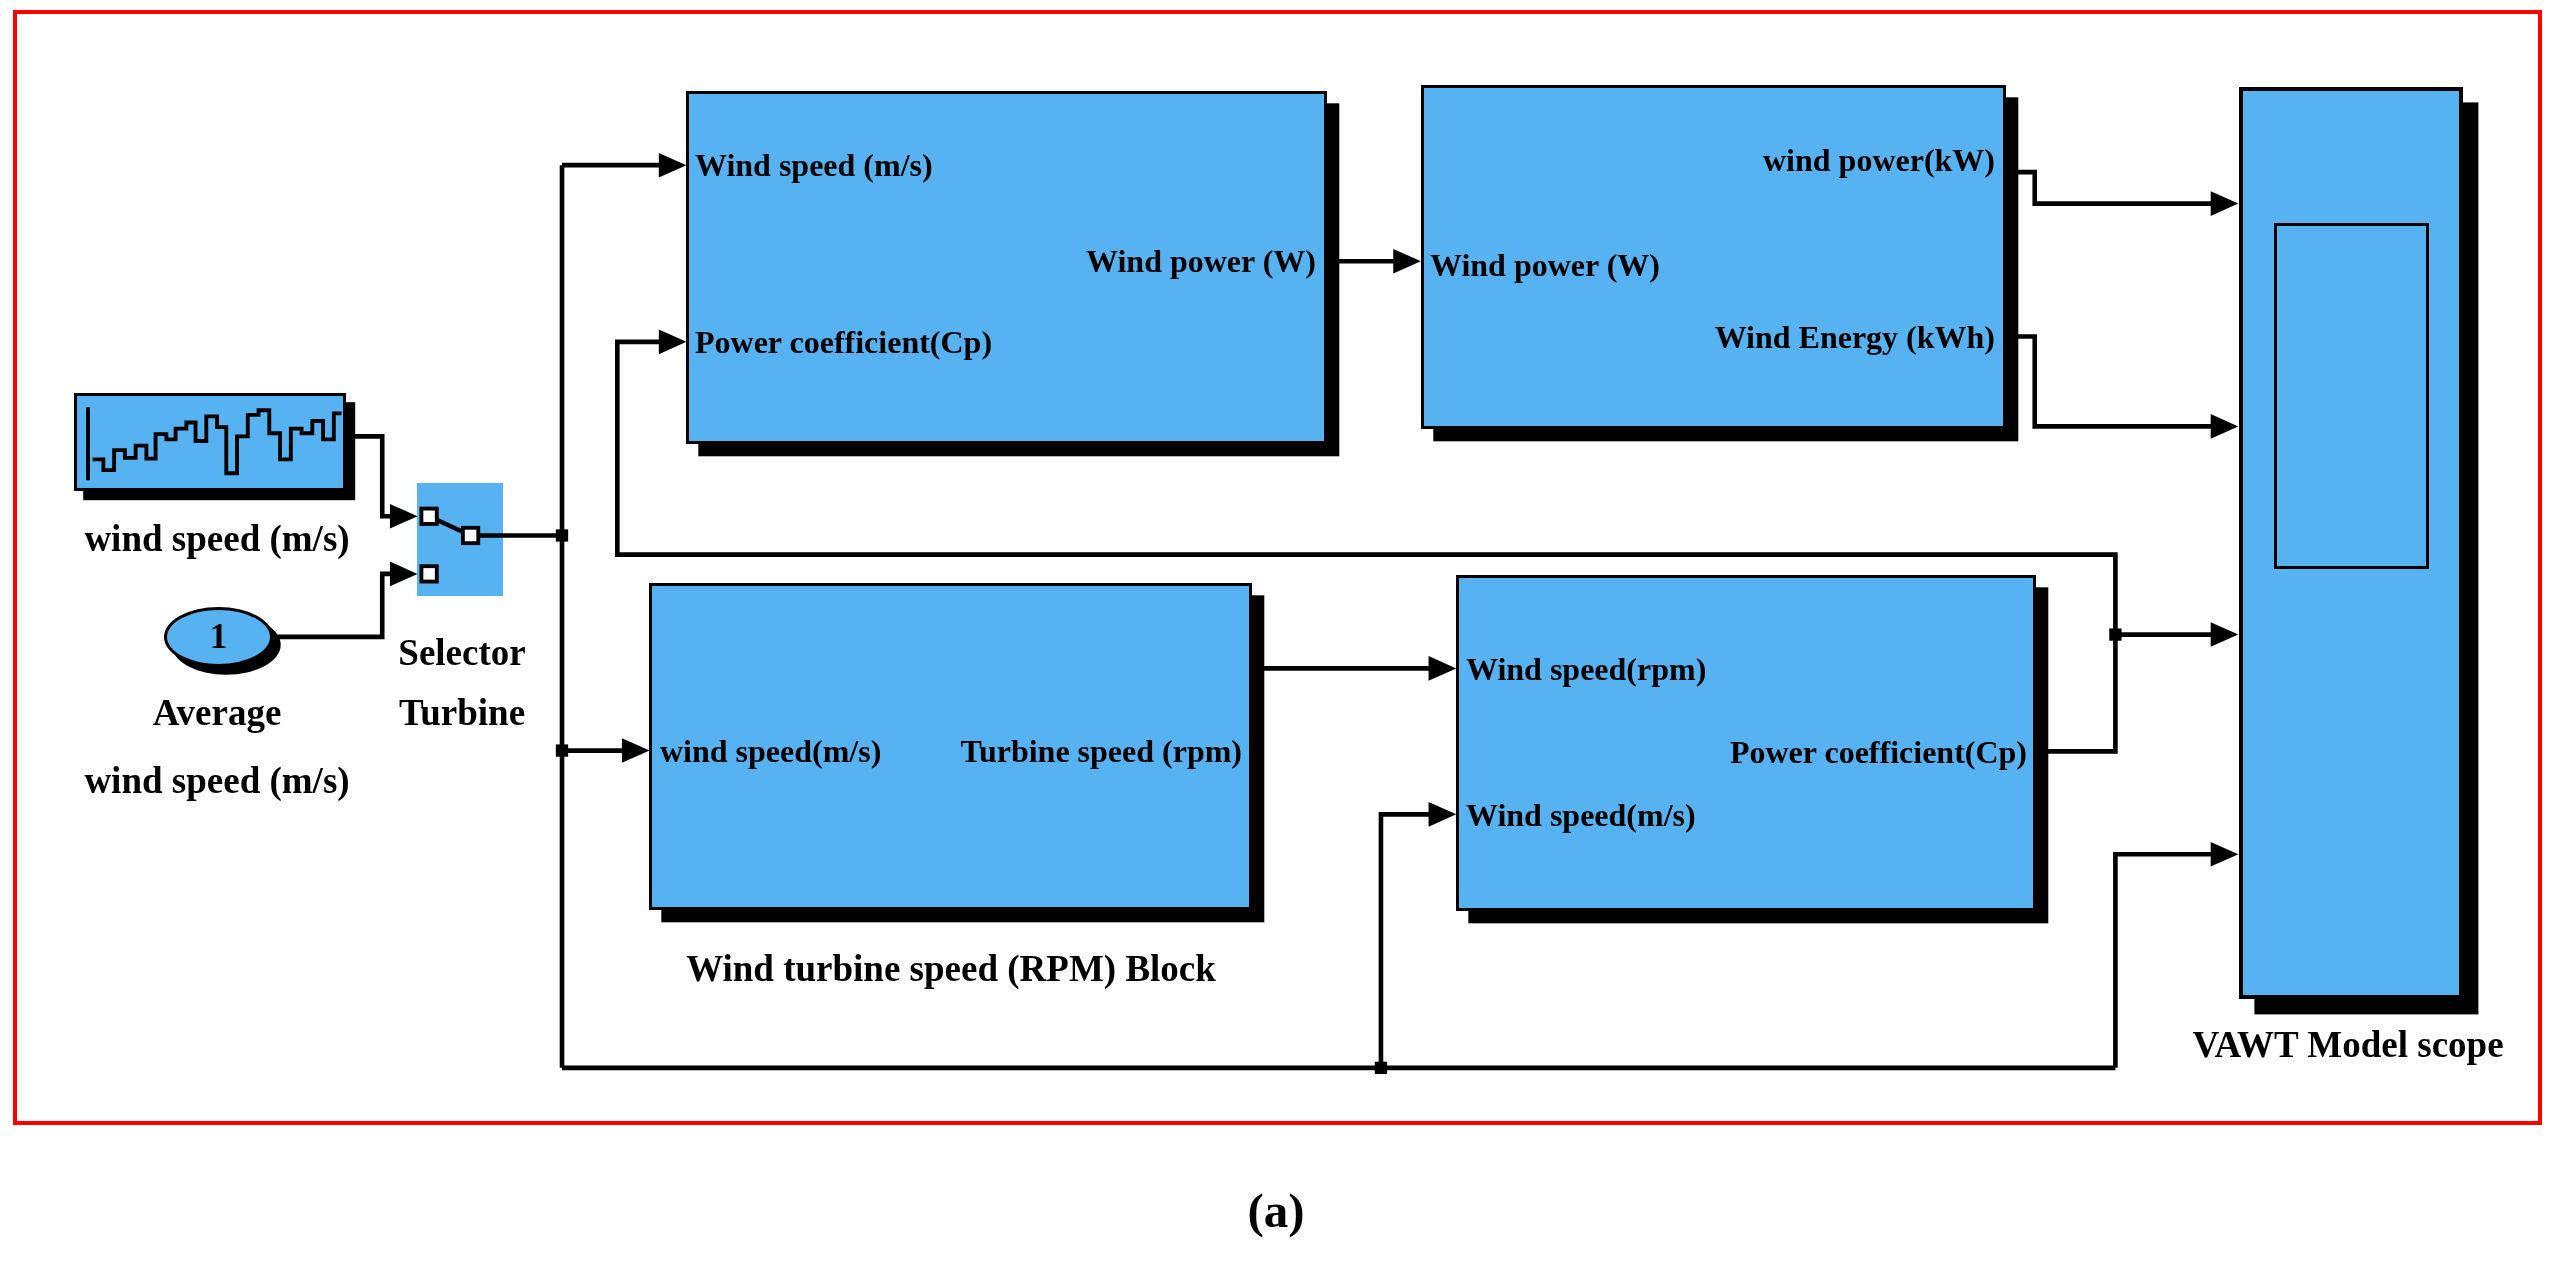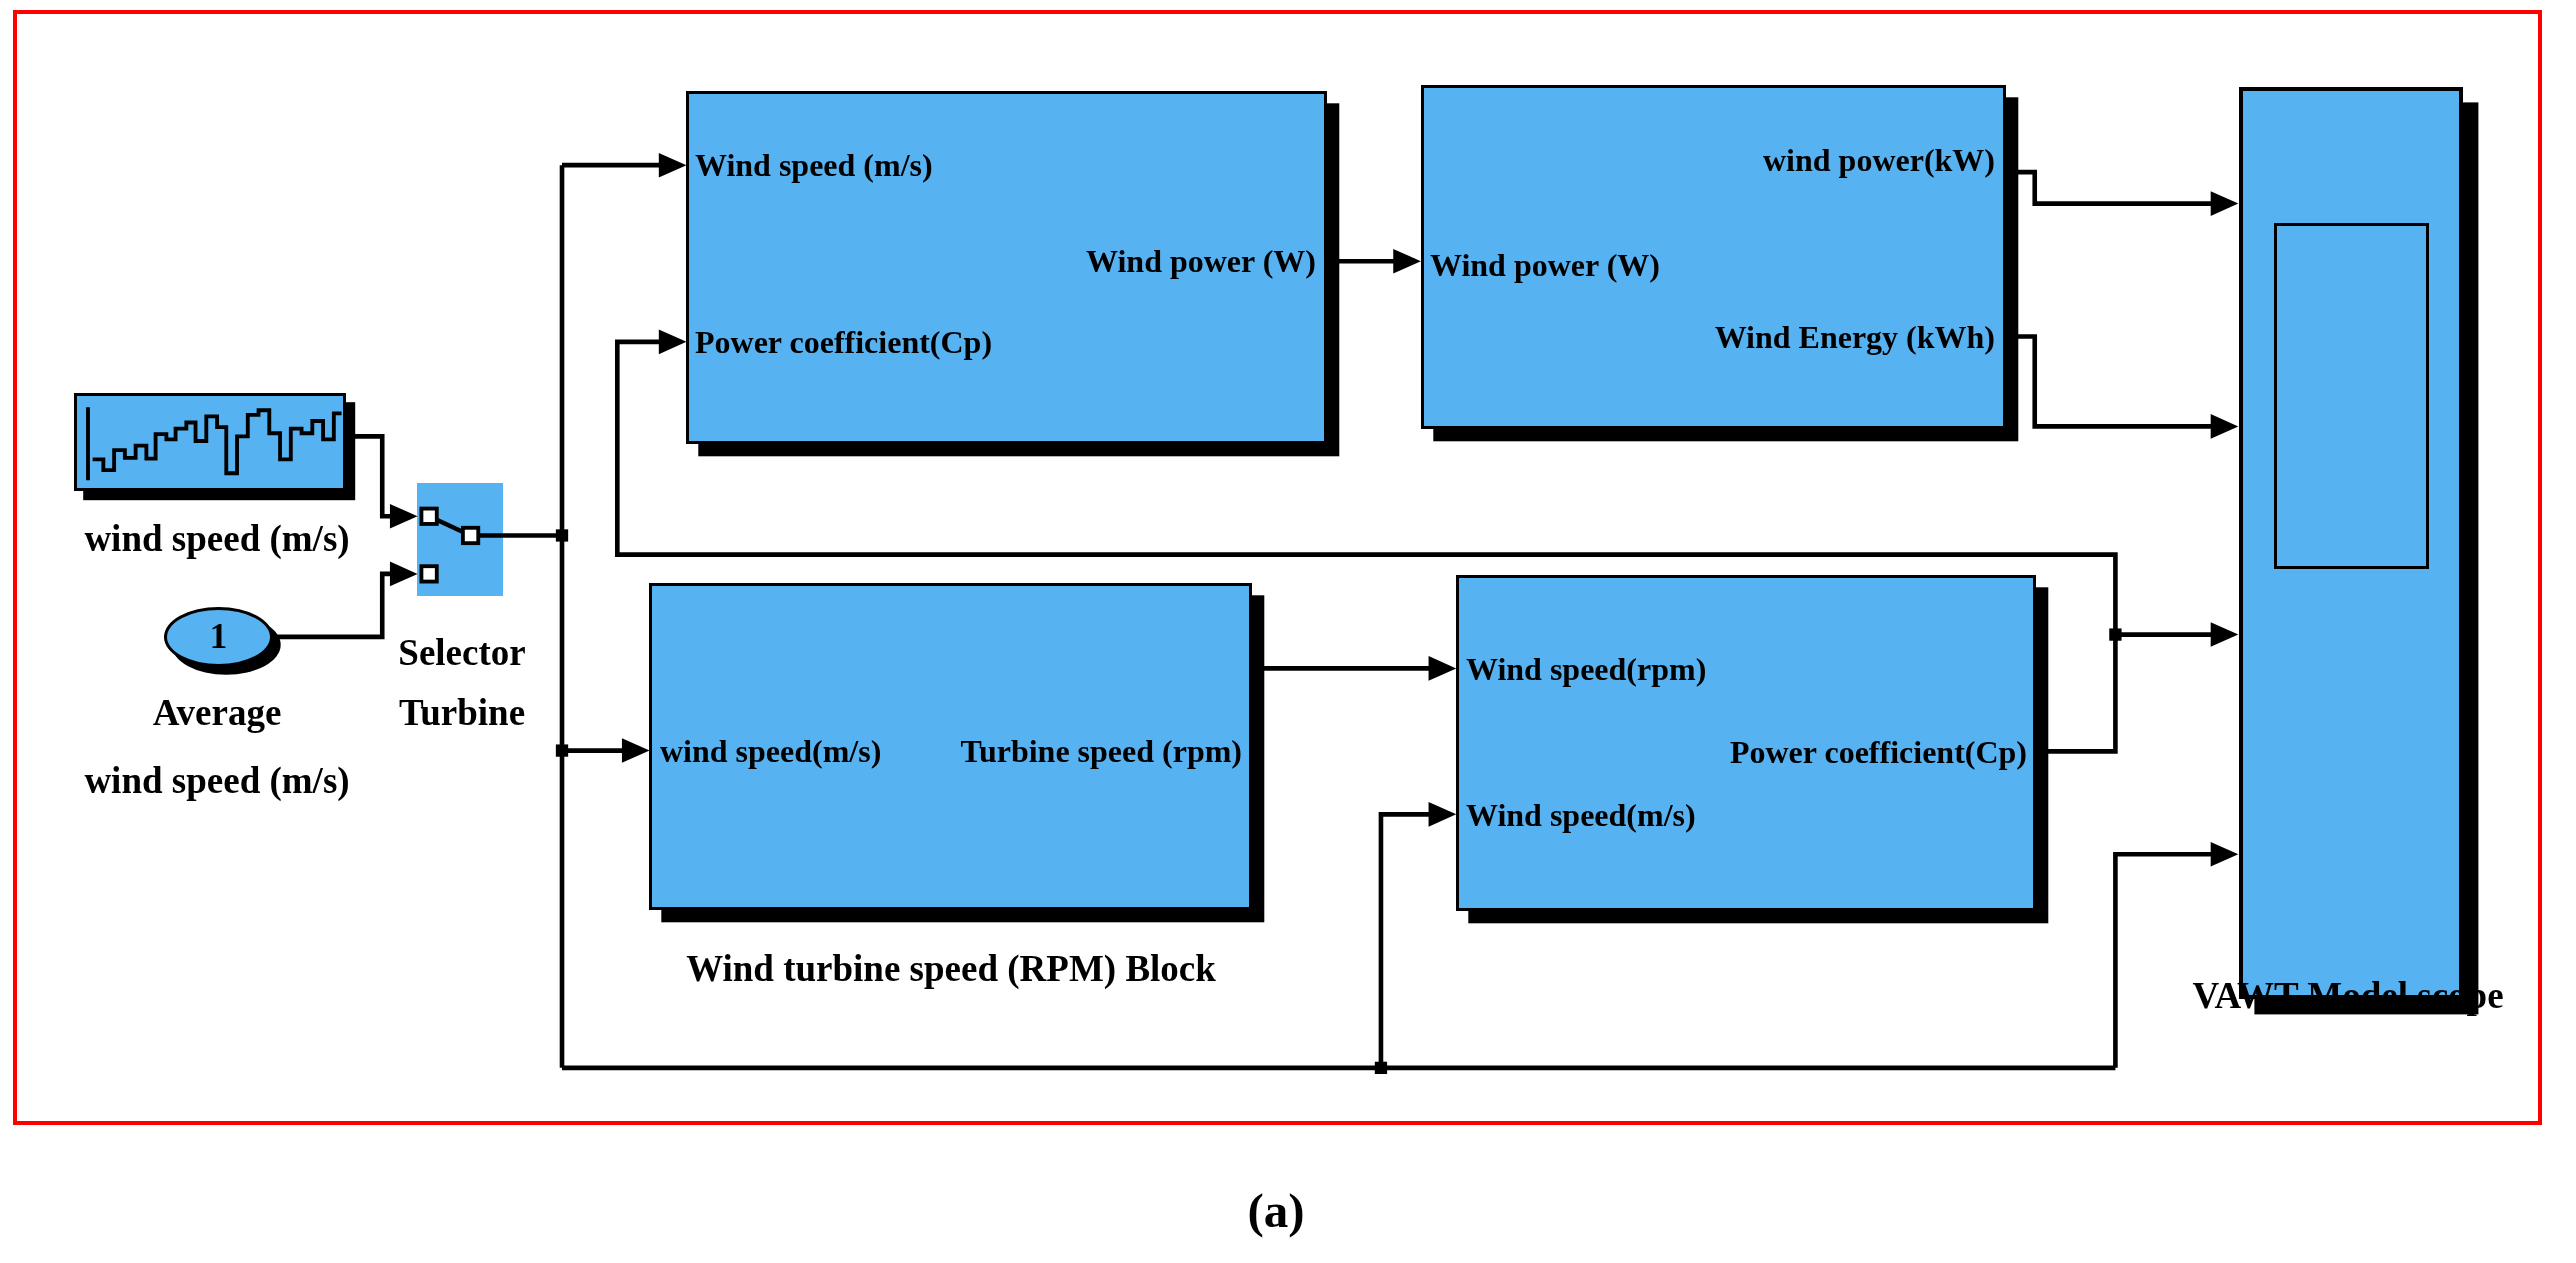--- a/index.html
+++ b/index.html
@@ -118,18 +118,18 @@
   <div class="pr f42" style="right:581px;top:337px;">Wind Energy (kWh)</div>
 
   <div class="pl f42" style="left:660px;top:751px;">wind speed(m/s)</div>
   <div class="pr f42" style="right:1334px;top:751px;">Turbine speed (rpm)</div>
   <div class="lbl f48" style="left:951px;top:968px;">Wind turbine speed (RPM) Block</div>
 
   <div class="pl f42" style="left:1466px;top:669px;text-align:right;">Wind speed(rpm)</div>
   <div class="pr f42" style="right:549px;top:752px;">Power coefficient(Cp)</div>
   <div class="pl f42" style="left:1466px;top:815px;">Wind speed(m/s)</div>
 
-  <div class="lbl f48" style="left:2348px;top:995px;text-align:right;">VAWT Model scope</div>
+  <div class="lbl f48" style="left:2348px;top:1044px;text-align:right;">VAWT Model scope</div>
 
   <div class="lbl f64" style="left:1276px;top:1210px;">(a)</div>
 
 </div>
 
 
 </body></html>

